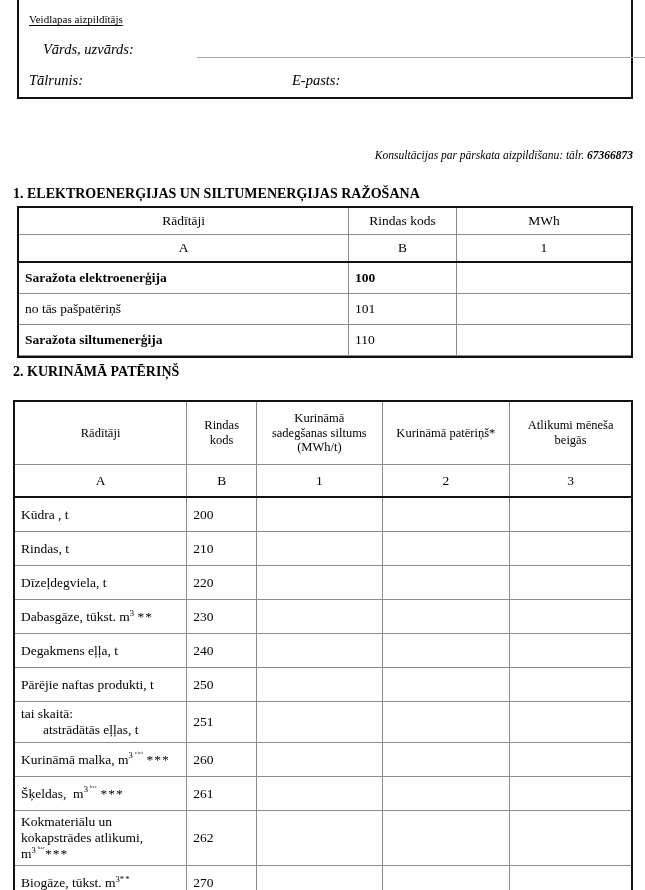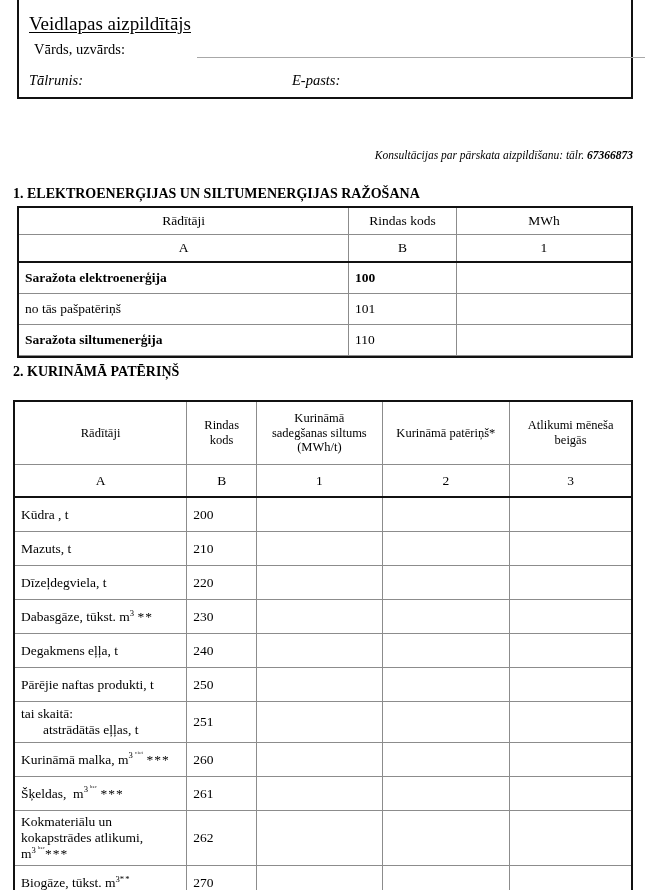--- a/index.html
+++ b/index.html
@@ -25,30 +25,31 @@
     height: 103px;
     border-left: 2px solid #111;
     border-right: 2px solid #111;
     border-bottom: 2px solid #111;
     box-sizing: border-box;
   }
   .filler-title {
     position: absolute;
     left: 10px;
     top: 17px;
-    font-size: 19px;
+    font-size: 11px;
     text-decoration: underline;
     text-underline-offset: 2px;
     white-space: nowrap;
   }
   .filler-name-label {
     position: absolute;
-    left: 15px;
+    left: 24px;
     top: 45px;
     font-size: 14.5px;
+    font-style: italic;
     white-space: nowrap;
   }
   .filler-name-rule {
     position: absolute;
     left: 178px;
     top: 61px;
     width: 450px;
     height: 1px;
     background: #a8a8a8;
   }
@@ -223,21 +224,21 @@
 
   <tr class="data">
     <td class="c-a">Kūdra , t</td>
     <td class="c-b ctr">200</td>
     <td class="c-1"></td>
     <td class="c-2"></td>
     <td class="c-3"></td>
   </tr>
 
   <tr class="data">
-    <td class="c-a">Mazuts, t</td>
+    <td class="c-a">Rindas, t</td>
     <td class="c-b ctr">210</td>
     <td class="c-1"></td>
     <td class="c-2"></td>
     <td class="c-3"></td>
   </tr>
 
   <tr class="data">
     <td class="c-a">Dīzeļdegviela, t</td>
     <td class="c-b ctr">220</td>
     <td class="c-1"></td>

